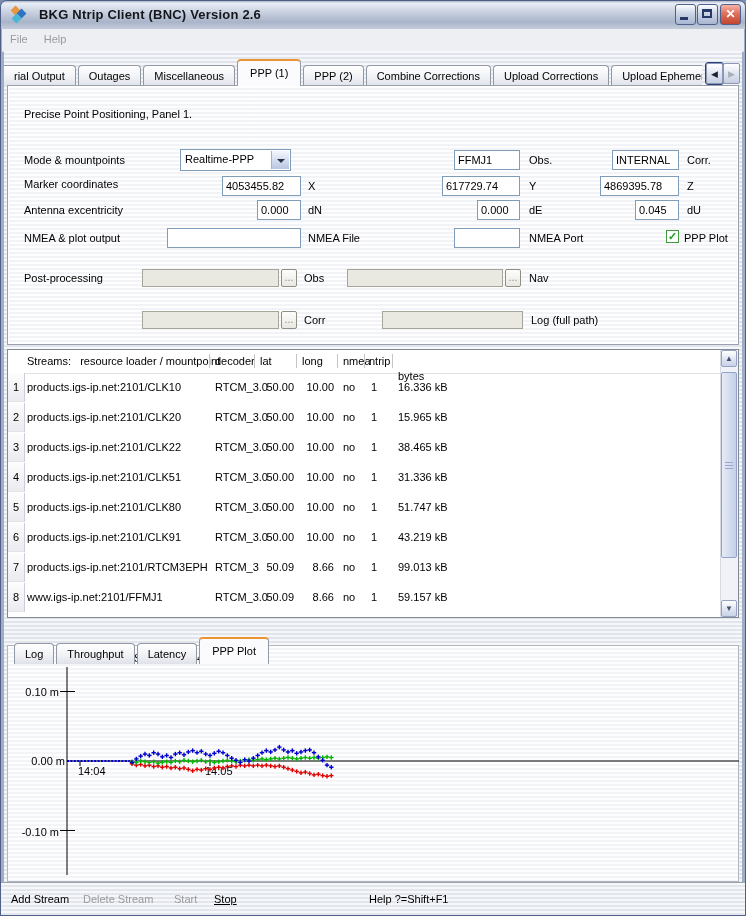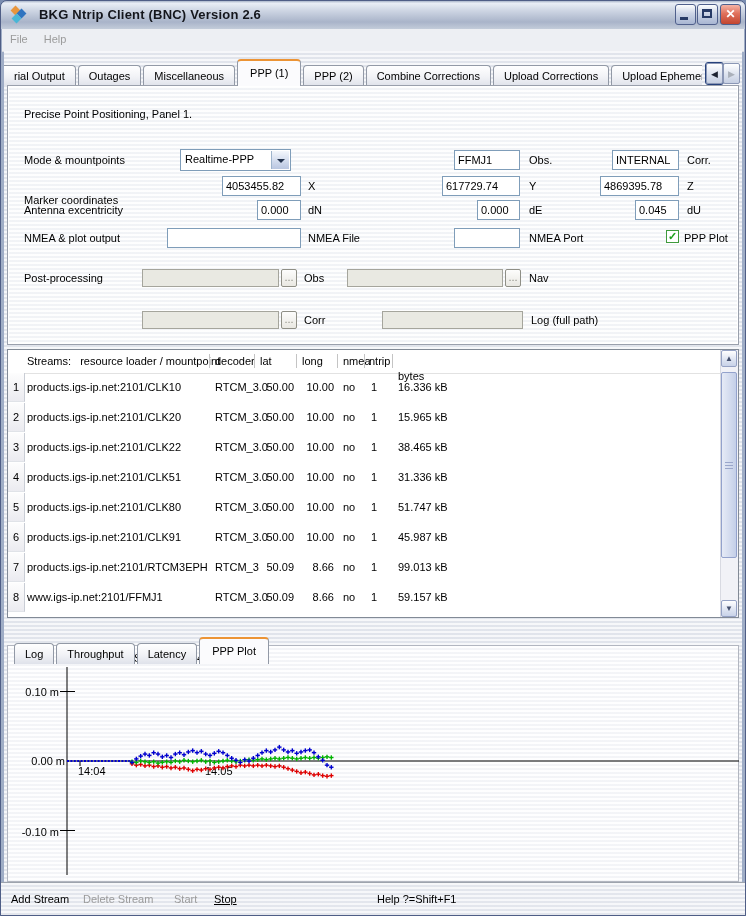--- a/index.html
+++ b/index.html
@@ -136,21 +136,21 @@
         <span class="val">Realtime-PPP</span>
         <span class="cbtn">
             <span class="tri"></span>
           </span>
       </div>
       <input class="input" style="left: 446px; top: 64px; width: 66px;" value="FFMJ1">
       <div class="abs" style="left:521px;top:68px;">Obs.</div>
       <input class="input" style="left: 604px; top: 64px; width: 67px;" value="INTERNAL">
       <div class="abs" style="left:679px;top:68px;">Corr.</div>
 
-      <div class="abs" style="left:16px;top:108px;">Marker coordinates</div>
+      <div class="abs" style="left:16px;top:92px;">Marker coordinates</div>
       <input class="input" style="left: 214px; top: 90px; width: 79px;" value="4053455.82">
       <div class="abs" style="left:300px;top:94px;">X</div>
       <input class="input" style="left: 434px; top: 90px; width: 78px;" value="617729.74">
       <div class="abs" style="left:521px;top:94px;">Y</div>
       <input class="input" style="left: 592px; top: 90px; width: 79px;" value="4869395.78">
       <div class="abs" style="left:679px;top:94px;">Z</div>
 
       <div class="abs" style="left:16px;top:118px;">Antenna excentricity</div>
       <input class="input" style="left: 249px; top: 114px; width: 44px;" value="0.000">
       <div class="abs" style="left:300px;top:118px;">dN</div>
@@ -250,21 +250,21 @@
             <span class="cell" style="left: 390px; width: 70px; text-align: left;">51.747 kB</span>
           </div>
           <div class="trow" style="top: 173px;">
             <div class="rownum">6</div>
             <span class="cell" style="left: 19px; width: 180px; text-align: left;">products.igs-ip.net:2101/CLK91</span>
             <span class="cell" style="left: 207px; width: 55px; text-align: left;">RTCM_3.0</span>
             <span class="cell" style="left: 246px; width: 40px; text-align: right;">50.00</span>
             <span class="cell" style="left: 288px; width: 38px; text-align: right;">10.00</span>
             <span class="cell" style="left: 335px; width: 24px; text-align: left;">no</span>
             <span class="cell" style="left: 363px; width: 14px; text-align: left;">1</span>
-            <span class="cell" style="left: 390px; width: 70px; text-align: left;">45.987 kB</span>
+            <span class="cell" style="left: 390px; width: 70px; text-align: left;">43.219 kB</span>
           </div>
           <div class="trow" style="top: 203px;">
             <div class="rownum">7</div>
             <span class="cell" style="left: 19px; width: 180px; text-align: left;">products.igs-ip.net:2101/RTCM3EPH</span>
             <span class="cell" style="left: 207px; width: 55px; text-align: left;">RTCM_3</span>
             <span class="cell" style="left: 246px; width: 40px; text-align: right;">50.09</span>
             <span class="cell" style="left: 288px; width: 38px; text-align: right;">8.66</span>
             <span class="cell" style="left: 335px; width: 24px; text-align: left;">no</span>
             <span class="cell" style="left: 363px; width: 14px; text-align: left;">1</span>
             <span class="cell" style="left: 390px; width: 70px; text-align: left;">99.013 kB</span>
@@ -608,16 +608,16 @@
         </svg>
     </div>
 
   </div>
 
   <div class="statusbar">
     <span class="sb-item" style="left:10px;">Add Stream</span>
     <span class="sb-item dis" style="left:82px;">Delete Stream</span>
     <span class="sb-item dis" style="left:173px;">Start</span>
     <span class="sb-item" style="left:213px;text-decoration:underline;">Stop</span>
-    <span class="sb-item" style="left:376px;">Help ?=Shift+F1</span>
+    <span class="sb-item" style="left:368px;">Help ?=Shift+F1</span>
   </div>
 
 </div>
 
 </body></html>

